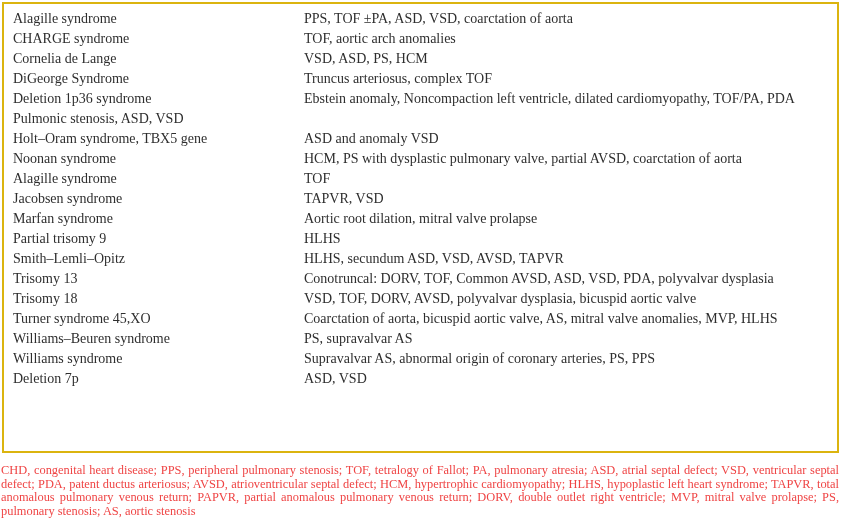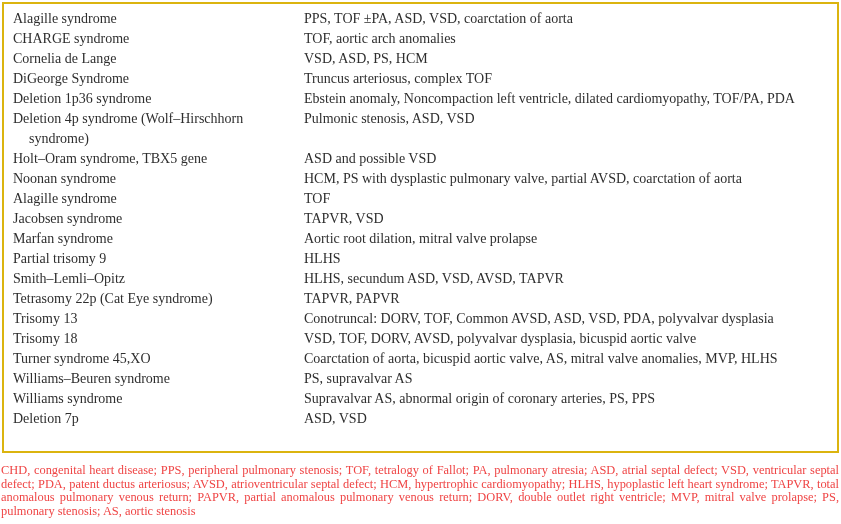--- a/index.html
+++ b/index.html
@@ -65,26 +65,25 @@
     </div>
     <div class="row">
       <div class="col1">DiGeorge Syndrome</div>
       <div class="col2">Truncus arteriosus, complex TOF</div>
     </div>
     <div class="row">
       <div class="col1">Deletion 1p36 syndrome</div>
       <div class="col2">Ebstein anomaly, Noncompaction left ventricle, dilated cardiomyopathy, TOF/PA, PDA</div>
     </div>
     <div class="row">
-      <div class="col1">Deletion 4p syndrome (Wolf–Hirschhorn syndrome)</div>
       <div class="col2">Pulmonic stenosis, ASD, VSD</div>
     </div>
     <div class="row">
       <div class="col1">Holt–Oram syndrome, TBX5 gene</div>
-      <div class="col2">ASD and possible VSD</div>
+      <div class="col2">ASD and anomaly VSD</div>
     </div>
     <div class="row">
       <div class="col1">Noonan syndrome</div>
       <div class="col2">HCM, PS with dysplastic pulmonary valve, partial AVSD, coarctation of aorta</div>
     </div>
     <div class="row">
       <div class="col1">Alagille syndrome</div>
       <div class="col2">TOF</div>
     </div>
     <div class="row">
@@ -95,24 +94,20 @@
       <div class="col1">Marfan syndrome</div>
       <div class="col2">Aortic root dilation, mitral valve prolapse</div>
     </div>
     <div class="row">
       <div class="col1">Partial trisomy 9</div>
       <div class="col2">HLHS</div>
     </div>
     <div class="row">
       <div class="col1">Smith–Lemli–Opitz</div>
       <div class="col2">HLHS, secundum ASD, VSD, AVSD, TAPVR</div>
-    </div>
-    <div class="row">
-      <div class="col1">Tetrasomy 22p (Cat Eye syndrome)</div>
-      <div class="col2">TAPVR, PAPVR</div>
     </div>
     <div class="row">
       <div class="col1">Trisomy 13</div>
       <div class="col2">Conotruncal: DORV, TOF, Common AVSD, ASD, VSD, PDA, polyvalvar dysplasia</div>
     </div>
     <div class="row">
       <div class="col1">Trisomy 18</div>
       <div class="col2">VSD, TOF, DORV, AVSD, polyvalvar dysplasia, bicuspid aortic valve</div>
     </div>
     <div class="row">

